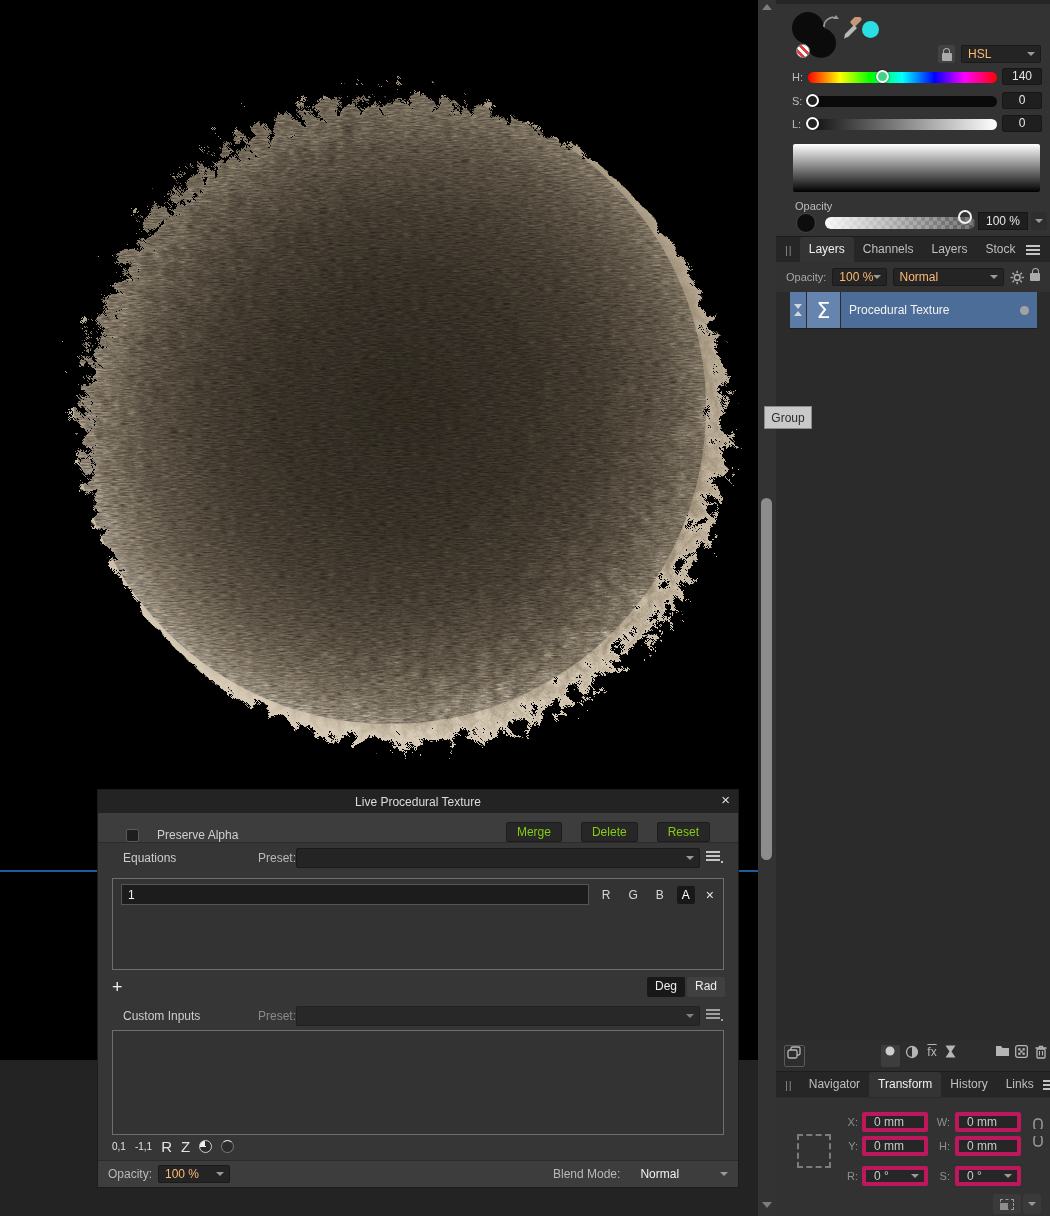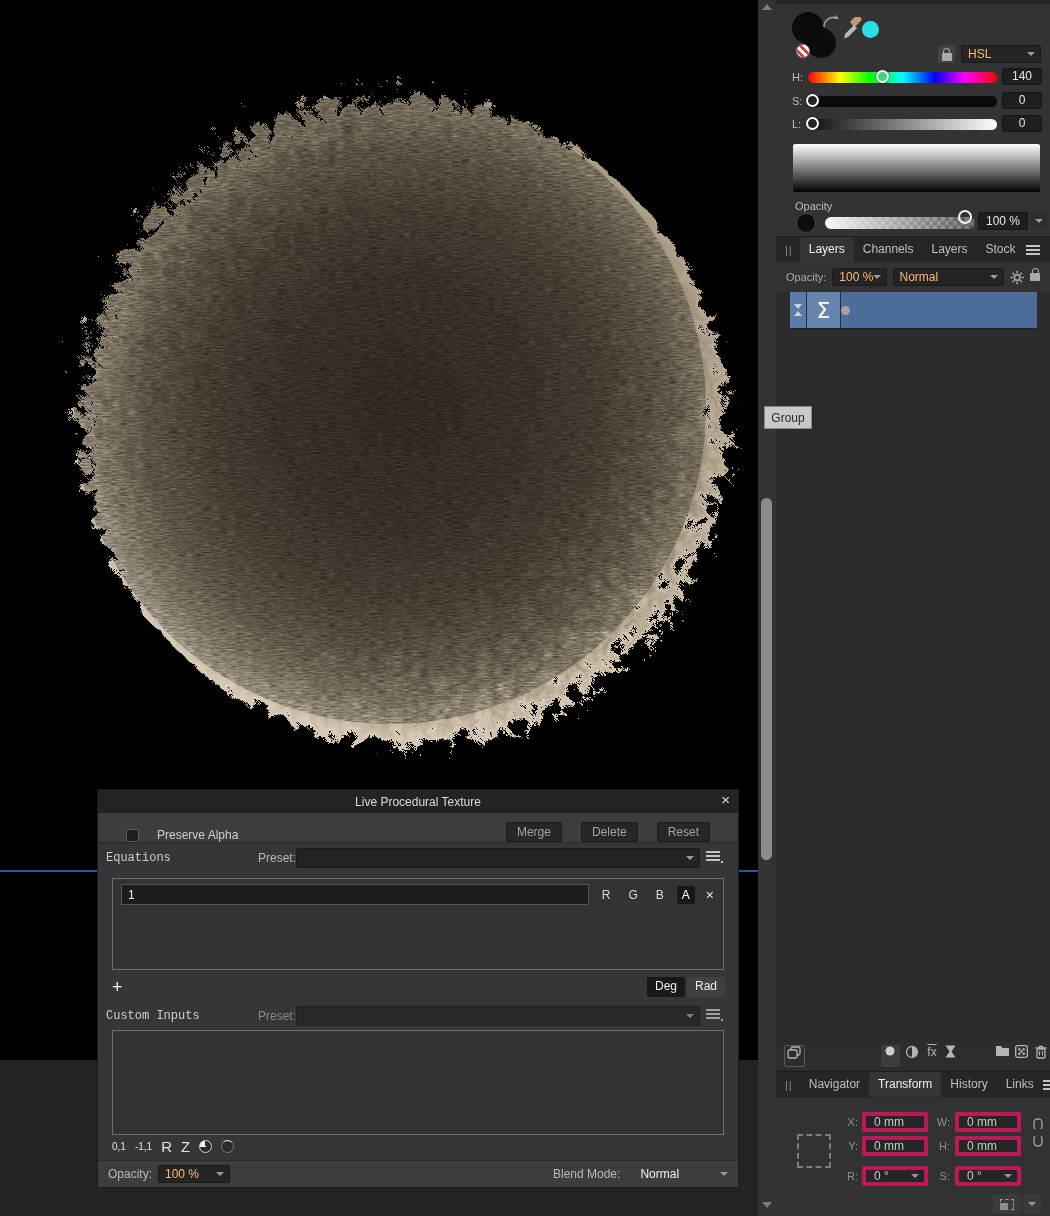--- a/index.html
+++ b/index.html
@@ -124,23 +124,23 @@
   .tf-corner-chev { position:absolute; left:247px; top:96px; width:18px; height:20px; background:#3a3a3a; border-radius:2px; display:flex; align-items:center; justify-content:center; }
   .dash-sq { width:14px; height:11px; border:1px dashed #9a9a9a; position:relative; }
   .dash-sq::after { content:""; position:absolute; left:-1px; bottom:-1px; width:8px; height:7px; background:#8d8d8d; }
 
   
   .dialog { position:absolute; left:98px; top:790px; width:640px; height:397px; background:#363636; box-shadow:0 0 0 1px #1c1c1c; }
   .dlg-title { height:23px; background:#232323; display:flex; align-items:center; justify-content:center; color:#dcdcdc; position:relative; font-size:12px; }
   .dlg-close { position:absolute; right:8px; top:1px; font-size:15px; color:#dcdcdc; cursor:default; }
   .dlg-row2 { height:30px; background:#3d3d3d; border-bottom:1px solid #2b2b2b; display:flex; align-items:flex-end; padding:0 28px;gap:10px; }
   .checkbox { width:13px; height:13px; background:#1e1e1e; border:1px solid #5a5a5a; border-radius:2px; margin-right:8px; }
-  .dlg-btn { background:#272727; border:1px solid #1c1c1c; border-radius:2px; color:#a3a3a3; padding:2px 10px; margin-left:9px; font-size:12px; }
+  .dlg-btn { background:#272727; border:1px solid #1c1c1c; border-radius:2px; color:#84cc16; padding:2px 10px; margin-left:9px; font-size:12px; }
   .dlg-section-head { position:absolute; left:0; width:640px; height:20px; }
-  .dlg-section-head .h-label { position:absolute; left:8px; top:3px; color:#cdcdcd;font-family:Liberation Mono, monospace; }
+  .dlg-section-head .h-label { position:absolute; left:25px; top:3px; color:#cdcdcd; }
   .dlg-section-head .preset-l { position:absolute; left:160px; top:3px; color:#b8b8b8; }
   .dlg-section-head .preset-sel { position:absolute; left:198px; top:0; width:404px; height:20px; }
   .dlg-section-head .mbtn { position:absolute; left:608px; top:3px; }
   .eq-panel { position:absolute; left:14px; top:88px; width:612px; height:92px; border:1px solid #6e6e6e; background:#333; }
   .eq-row { display:flex; align-items:center; margin:5px 6px 0 8px; gap:8px; }
   .eq-input { flex:1; height:21px; background:#1c1c1c; border:1px solid #555; color:#f0f0f0; padding:0 6px; font-size:12px; font-family:"Liberation Sans",sans-serif; }
   .ch-btn { color:#d8d8d8; padding:2px 5px; font-size:12px; }
   .ch-btn.active { background:#181818; border-radius:2px; color:#fff; }
   .eq-x { color:#e6e6e6; font-size:14px; padding:0 3px; }
   .plus-row { position:absolute; left:0; top:187px; width:640px; height:24px; }
@@ -308,20 +308,21 @@
       <div class="rows">
 
 
         <div class="lrow row-proc" style="width:247px;margin-left:14px">
           <div class="iconbox">
             <span class="hourglass"></span>
           </div>
           <div class="sigmabox">
             <span>Σ</span>
           </div>
+          <div class="name">Procedural Texture</div>
           <span class="visdot"></span>
         </div>
 
       </div>
 
       <div class="tooltip">Group</div>
     </div>
 
     <div class="dock-icons">
       <div class="ibtn" style="margin-left:8px;border:1px solid #5a5a5a;border-radius:2px;width:22px">

